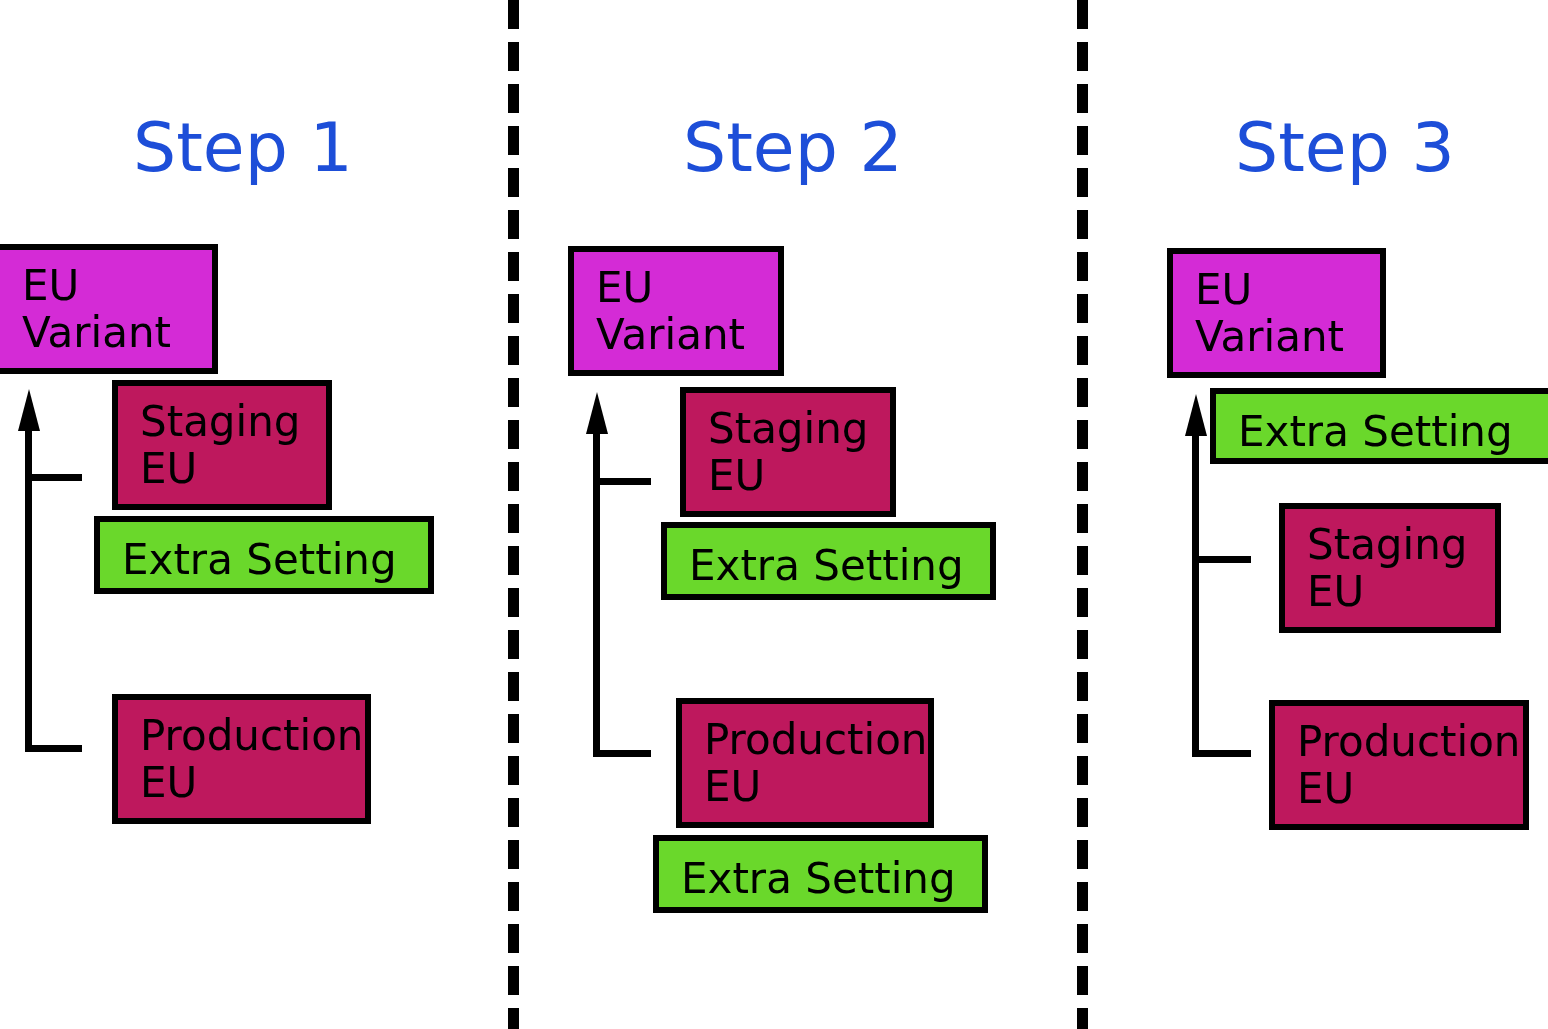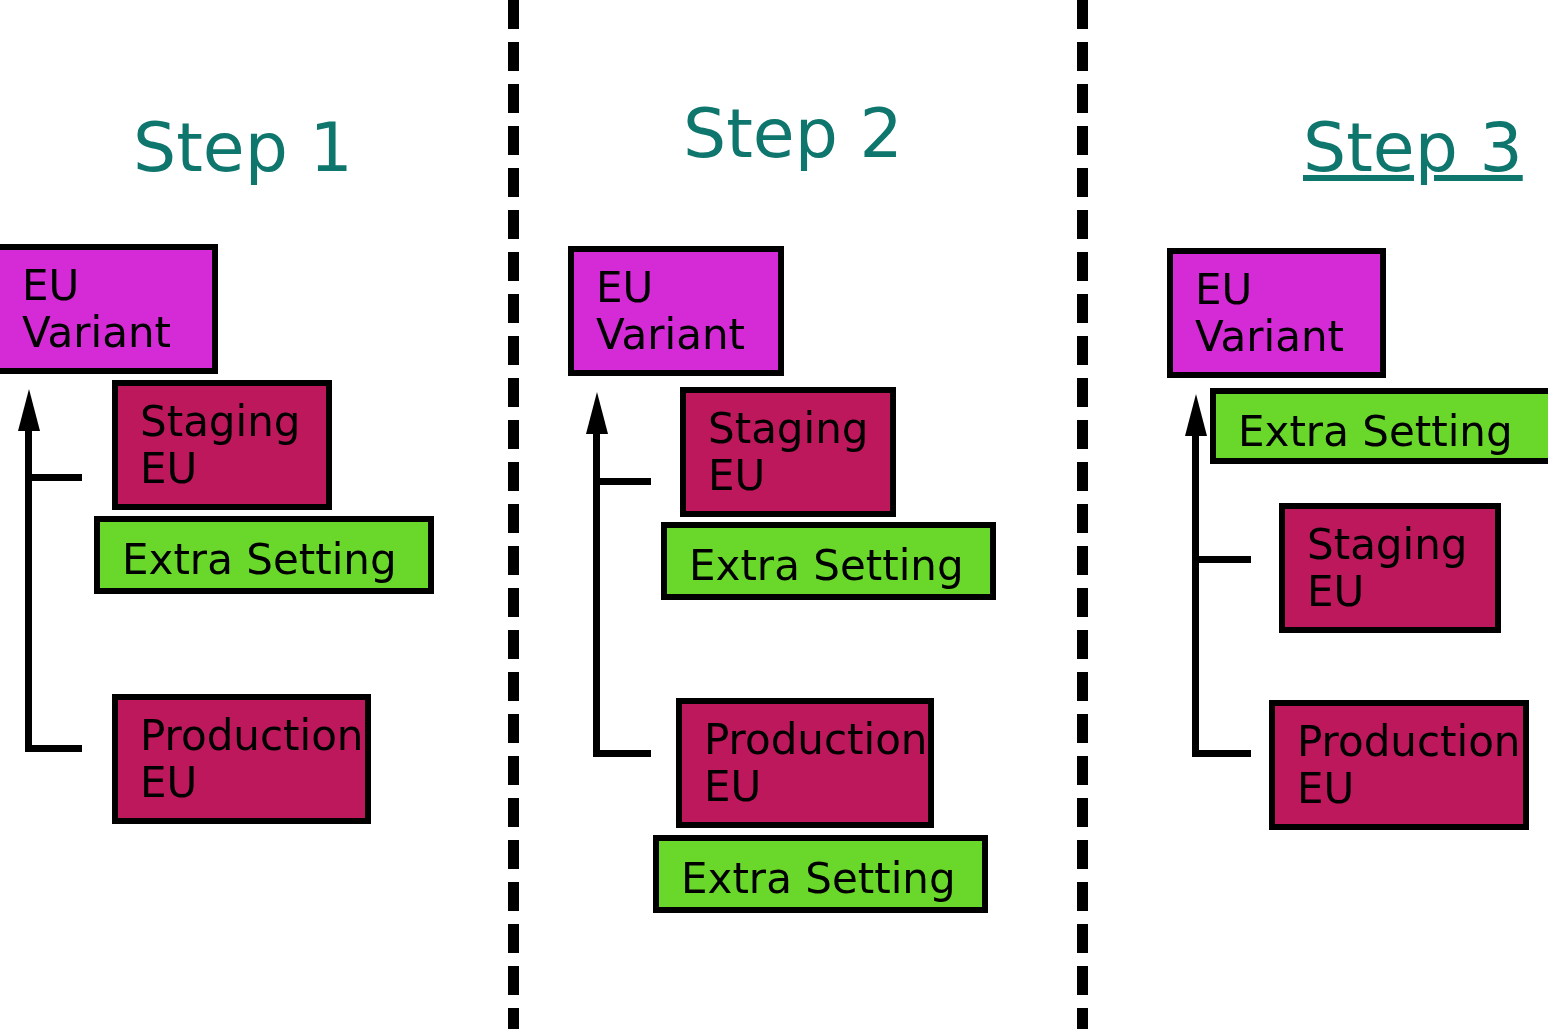--- a/index.html
+++ b/index.html
@@ -14,21 +14,21 @@
     position: relative;
     width: 1548px;
     height: 1029px;
     background: #ffffff;
     overflow: hidden;
   }
   .step-title {
     position: absolute;
     font-size: 68px;
     line-height: 1;
-    color: #0f766e;
+    color: #1d4ed8;
     white-space: nowrap;
     font-weight: 400;
     letter-spacing: 0px;
   }
   .node {
     position: absolute;
     box-sizing: border-box;
     border: 6px solid #000000;
     color: #000000;
     font-size: 42px;
@@ -92,21 +92,21 @@
   <div class="node blue" style="left:112px; top:694px; width:259px; height:130px;">Production
 EU</div>
 
   <div class="arrowhead" style="left:18px; top:389px;"></div>
   <div class="spine" style="left:25px; top:424px; height:328px;"></div>
   <div class="stub" style="left:25px; top:474px; width:57px;"></div>
   <div class="stub" style="left:25px; top:745px; width:57px;"></div>
 
   <div class="divider" style="left:508px; top:0px; height:1029px;"></div>
 
-  <div class="step-title" style="left:683px; top:100px;">Step 2</div>
+  <div class="step-title" style="left:683px; top:114px;">Step 2</div>
 
   <div class="node magenta" style="left:568px; top:246px; width:216px; height:130px;">EU
 Variant</div>
 
   <div class="node blue" style="left:680px; top:387px; width:216px; height:130px;">Staging
 EU</div>
 
   <div class="node green one-line" style="left:661px; top:522px; width:335px; height:78px;">Extra Setting</div>
 
   <div class="node blue" style="left:676px; top:698px; width:258px; height:130px;">Production
@@ -114,21 +114,21 @@
 
   <div class="node green one-line" style="left:653px; top:835px; width:335px; height:78px;">Extra Setting</div>
 
   <div class="arrowhead" style="left:586px; top:392px;"></div>
   <div class="spine" style="left:593px; top:428px; height:329px;"></div>
   <div class="stub" style="left:593px; top:478px; width:58px;"></div>
   <div class="stub" style="left:593px; top:750px; width:58px;"></div>
 
   <div class="divider" style="left:1077px; top:0px; height:1029px;"></div>
 
-  <div class="step-title" style="left:1303px; top:114px;text-decoration:underline;">Step 3</div>
+  <div class="step-title" style="left:1235px; top:114px;">Step 3</div>
 
   <div class="node magenta" style="left:1167px; top:248px; width:219px; height:130px;">EU
 Variant</div>
 
   <div class="node green one-line" style="left:1210px; top:388px; width:344px; height:76px;">Extra Setting</div>
 
   <div class="node blue" style="left:1279px; top:503px; width:222px; height:130px;">Staging
 EU</div>
 
   <div class="node blue" style="left:1269px; top:700px; width:260px; height:130px;">Production

